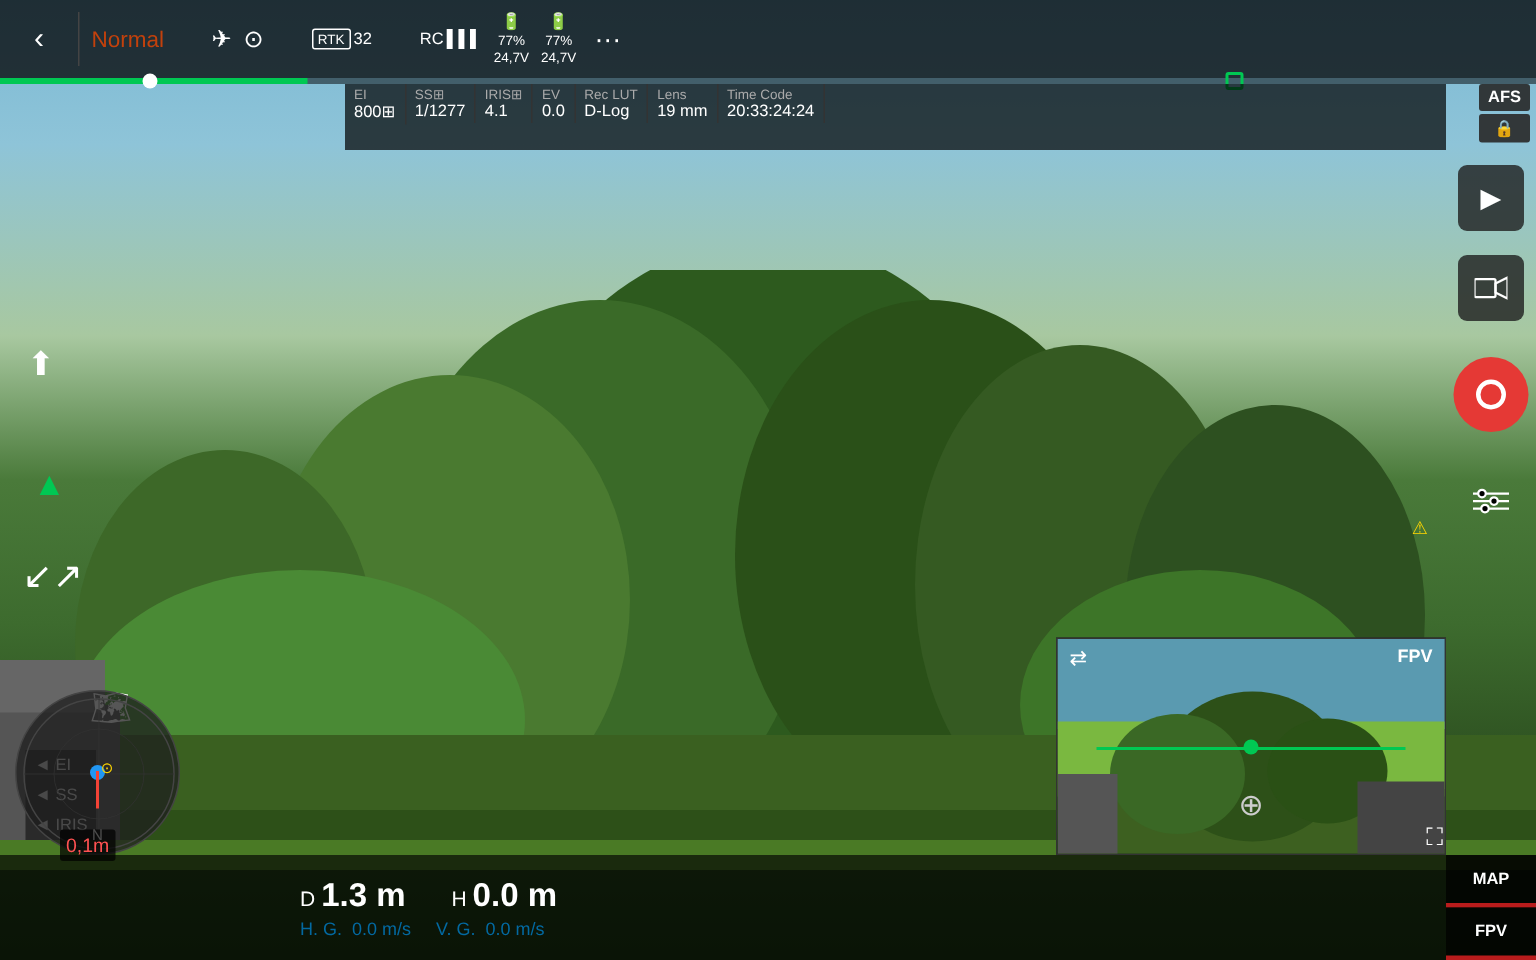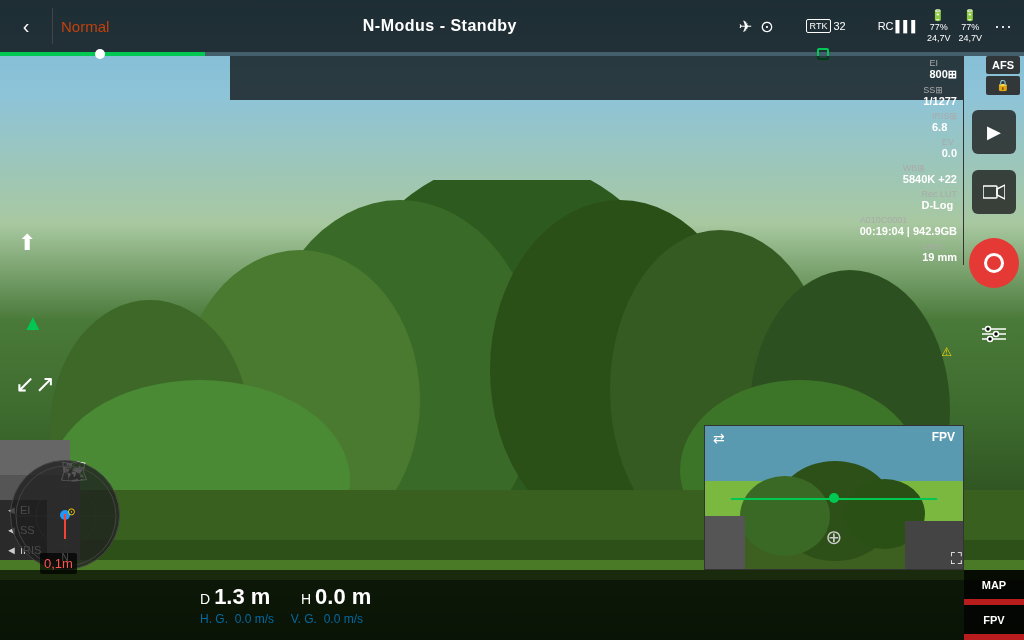--- a/index.html
+++ b/index.html
@@ -166,44 +166,43 @@
     
     #params-bar {
       position: absolute;
       top: 56px;
       left: 230px;
       right: 60px;
       height: 44px;
       background: rgba(0,0,0,0.7);
       z-index: 10;
       display: flex;
-      align-items: flex-end;
+      align-items: flex-start;
       font-size: 10px;
-      flex-direction: column;
     }
 
     .param-group {
       display: flex;
       flex-direction: column;
       justify-content: center;
       padding: 2px 6px;
       border-right: 1px solid #333;
       min-width: fit-content;
     }
 
     .param-label {
       color: #aaa;
       font-size: 9px;
       white-space: nowrap;
     }
 
     .param-value {
       color: #fff;
       font-size: 11px;
-      font-weight: bold;
+      font-weight: normal;
       white-space: nowrap;
     }
 
     
     #afs-ae {
       position: absolute;
       top: 56px;
       right: 4px;
       z-index: 10;
       display: flex;
@@ -237,20 +236,21 @@
 
     
     #left-labels {
       position: absolute;
       left: 0;
       bottom: 80px;
       z-index: 10;
       display: flex;
       flex-direction: column;
       gap: 0;
+      padding-left: 17px;
     }
 
     .left-label {
       color: #ccc;
       font-size: 11px;
       padding: 4px 6px;
       background: rgba(0,0,0,0.5);
       cursor: pointer;
     }
 
@@ -431,21 +431,21 @@
     .mapfpv-btn {
       height: 35px;
       display: flex;
       align-items: center;
       justify-content: center;
       background: rgba(0,0,0,0.7);
       color: #fff;
       font-size: 11px;
       font-weight: bold;
       cursor: pointer;
-      border-bottom: 6px solid #b91c1c;
+      border-bottom: 3px solid #b91c1c;
       text-align: center;
     }
 
     
     #compass-area {
       position: absolute;
       bottom: 70px;
       left: 10px;
       width: 120px;
       height: 120px;
@@ -611,21 +611,20 @@
 
     <rect x="0" y="380" width="1024" height="40" fill="#4a7a25"></rect>
   </svg>
 </div>
 
 <div id="top-bar">
   <div id="back-btn">‹</div>
   <div id="divider-line"></div>
   <div id="mode-label">Normal</div>
 
-  <div id="center-title">N-Modus - Standby</div>
 
   <div id="right-status">
 
     <span class="status-icon">✈</span>
 
     <span class="status-icon">⊙</span>
 
     <div class="status-item">
       <span class="rtk-box">RTK</span>
       <span>32</span>
@@ -662,41 +661,37 @@
   <div class="param-group">
     <span class="param-label">EI</span>
     <span class="param-value">800⊞</span>
   </div>
   <div class="param-group">
     <span class="param-label">SS⊞</span>
     <span class="param-value">1/1277</span>
   </div>
   <div class="param-group">
     <span class="param-label">IRIS⊞</span>
-    <span class="param-value">6.8</span>
+    <span class="param-value">4.1</span>
   </div>
   <div class="param-group">
     <span class="param-label">EV</span>
     <span class="param-value">0.0</span>
   </div>
   <div class="param-group">
-    <span class="param-label">WB⊞</span>
-    <span class="param-value">5840K +22</span>
-  </div>
-  <div class="param-group">
     <span class="param-label">Rec LUT</span>
     <span class="param-value">D-Log</span>
-  </div>
-  <div class="param-group">
-    <span class="param-label">A010C0001</span>
-    <span class="param-value">00:19:04 | 942.9GB</span>
   </div>
   <div class="param-group">
     <span class="param-label">Lens</span>
     <span class="param-value">19 mm</span>
+  </div>
+  <div class="param-group">
+    <span class="param-label">Time Code</span>
+    <span class="param-value">20:33:24:24</span>
   </div>
 </div>
 
 <div id="afs-ae">
   <div class="afs-btn">AFS</div>
   <div class="ae-btn">🔒</div>
 </div>
 
 <div id="upload-icon">⬆</div>
 <div id="north-indicator">▲</div>

